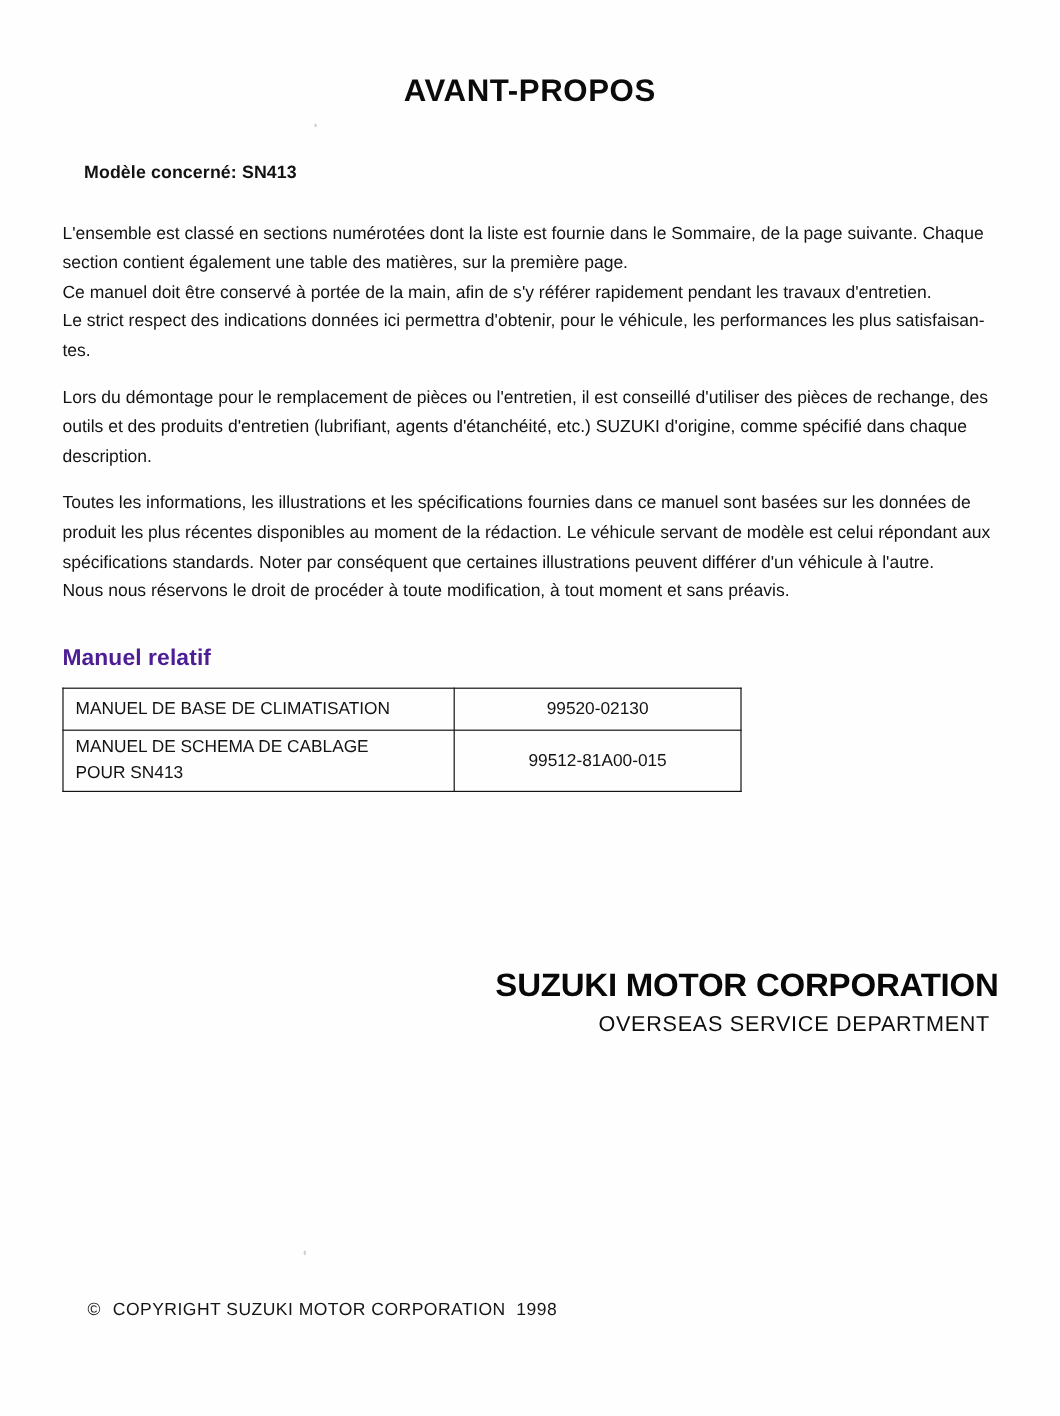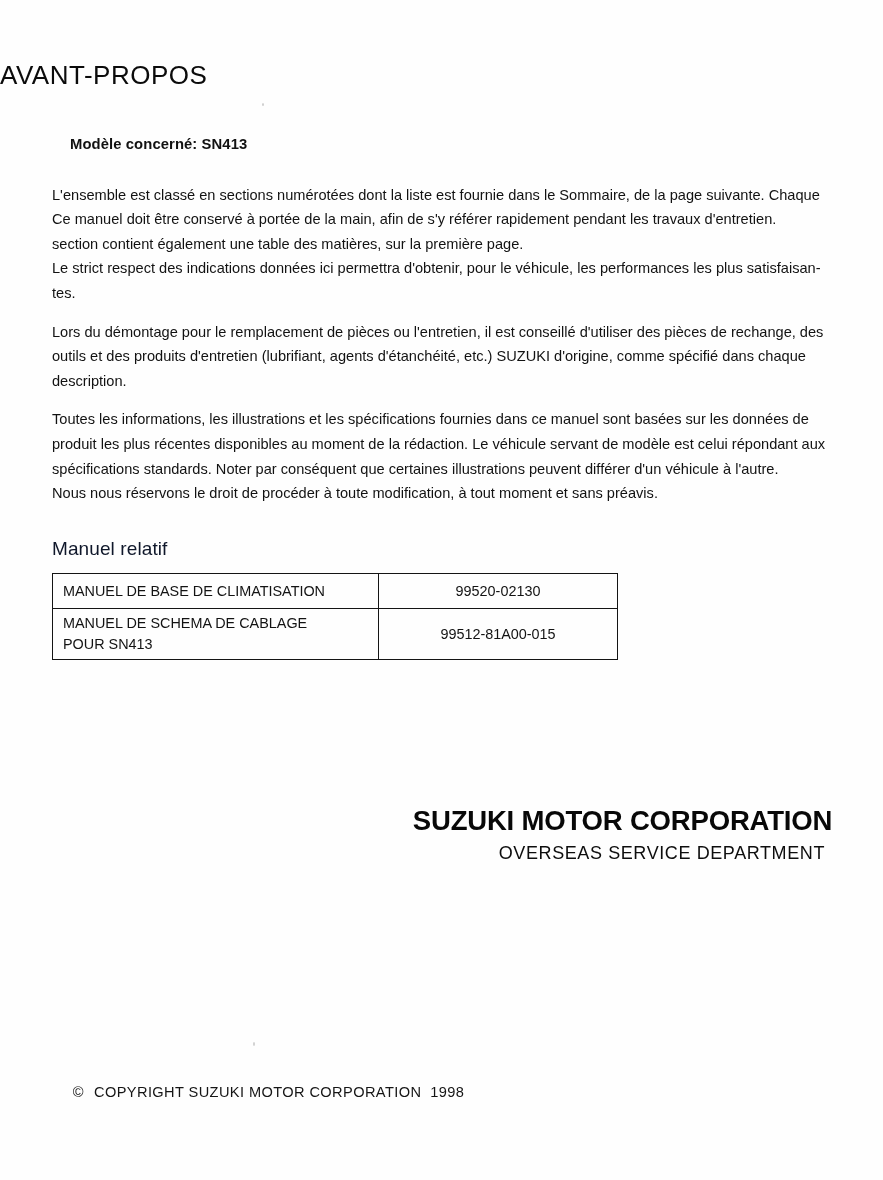--- a/index.html
+++ b/index.html
@@ -22,22 +22,23 @@
     inset: 0;
     background: #fefefe;
   }
 
   
   .doc-title {
     position: absolute;
     top: 60px;
     left: 0;
     width: 883px;
+    text-align: center;
     font-size: 26px;
-    font-weight: normal;
+    font-weight: bold;
     letter-spacing: 0.5px;
     color: #0b0b0b;
   }
 
   
   .body-block {
     position: absolute;
     left: 52px;
     width: 795px;
     top: 110px;
@@ -59,23 +60,23 @@
     font-size: 14.8px;
     letter-spacing: 0.1px;
   }
 
   
   .section-heading {
     position: absolute;
     left: 52px;
     top: 538px;
     font-size: 19px;
-    font-weight: normal;
+    font-weight: bold;
     letter-spacing: 0.1px;
-    color: #0f172a;
+    color: #4c1d95;
     text-align: right;
   }
 
   
   .manual-table {
     position: absolute;
     left: 52px;
     top: 573px;
     width: 523px;
     border-collapse: collapse;
@@ -160,22 +161,22 @@
 
 
     <div class="spacer-md"></div>
 
     <p class="model-line">Modèle concerné: SN413</p>
 
     <div class="spacer-lg"></div>
 
     <p class="para">
       <span class="para-line">L'ensemble est classé en sections numérotées dont la liste est fournie dans le Sommaire, de la page suivante. Chaque</span>
+      <span class="para-line">section contient également une table des matières, sur la première page.</span>
       <span class="para-line">Ce manuel doit être conservé à portée de la main, afin de s'y référer rapidement pendant les travaux d'entretien.</span>
-      <span class="para-line">section contient également une table des matières, sur la première page.</span>
       <span class="para-line">Le strict respect des indications données ici permettra d'obtenir, pour le véhicule, les performances les plus satisfaisan-</span>
       <span class="para-line">tes.</span>
     </p>
 
     <div class="spacer-sm"></div>
 
     <p class="para">
       <span class="para-line">Lors du démontage pour le remplacement de pièces ou l'entretien, il est conseillé d'utiliser des pièces de rechange, des</span>
       <span class="para-line">outils et des produits d'entretien (lubrifiant, agents d'étanchéité, etc.) SUZUKI d'origine, comme spécifié dans chaque</span>
       <span class="para-line">description.</span>

